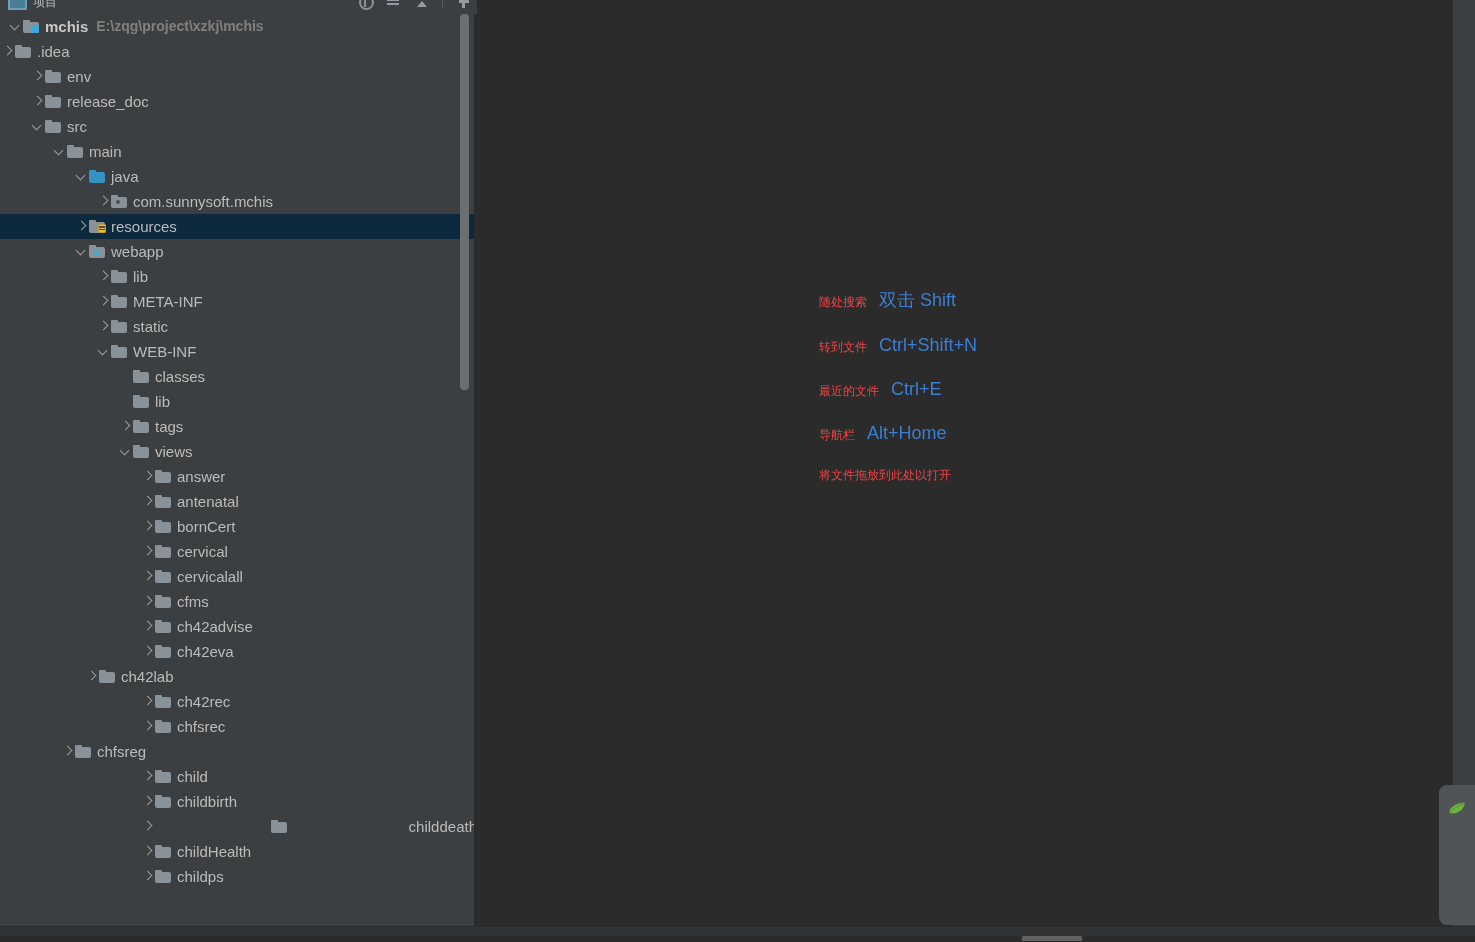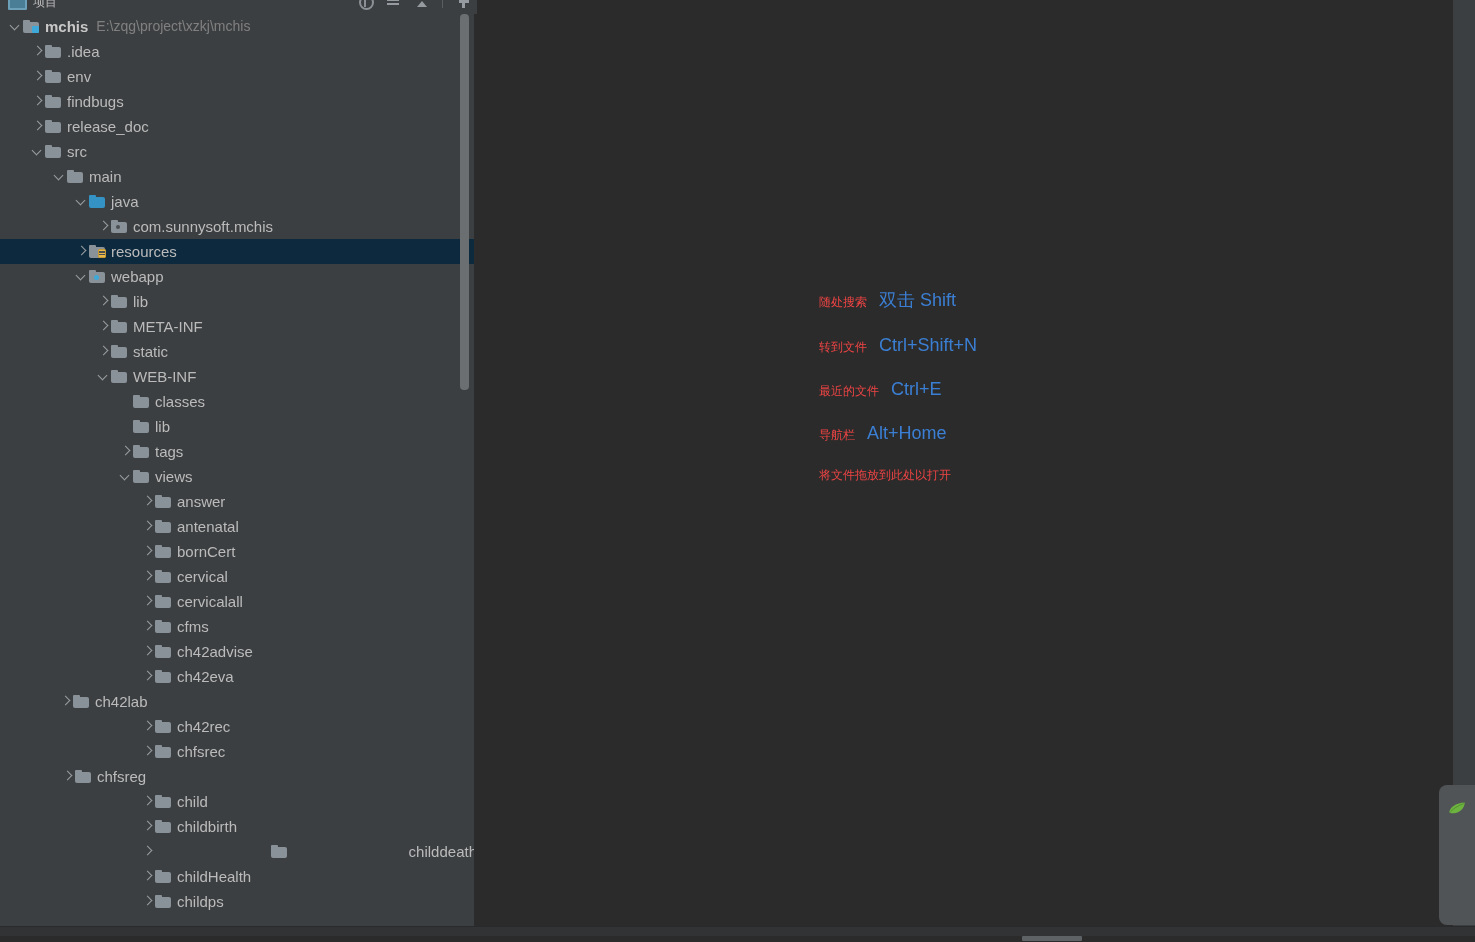--- a/index.html
+++ b/index.html
@@ -230,20 +230,21 @@
     background: #3ea9d8;
     border-radius: 1px;
   }
   .lbl { line-height: 25px; }
   .lbl.bold { font-weight: bold; color: #c8c8c8; }
   .path {
     margin-left: 8px;
     color: #808080;
     font-size: 14px;
     line-height: 25px;
+    font-weight: bold;
   }
 
   
   .tree-vscroll-track {
     position: absolute;
     right: 4px; top: 0;
     width: 9px;
     height: 912px;
     background: transparent;
   }
@@ -370,43 +371,35 @@
     <div class="tree-scroll" id="tree-scroll">
         <div class="tree-row" style="padding-left: 8px;">
           <span class="arrow down"></span>
           <span class="folder modroot">
             <span class="tab"></span>
             <span class="body"></span>
           </span>
           <span class="lbl bold">mchis</span>
           <span class="path">E:\zqg\project\xzkj\mchis</span>
         </div>
+        <div class="tree-row" style="">
+          <span class="arrow right"></span>
+          <span class="folder ">
+            <span class="tab"></span>
+            <span class="body"></span>
+          </span>
+          <span class="lbl">.idea</span>
+        </div>
         <div class="tree-row" style="padding-left: 30px;">
           <span class="arrow right"></span>
           <span class="folder ">
             <span class="tab"></span>
             <span class="body"></span>
           </span>
-          <span class="lbl">.idea</span>
-        </div>
-        <div class="tree-row" style="padding-left: 30px;">
-          <span class="arrow right"></span>
-          <span class="folder ">
-            <span class="tab"></span>
-            <span class="body"></span>
-          </span>
           <span class="lbl">env</span>
-        </div>
-        <div class="tree-row" style="padding-left: 30px;">
-          <span class="arrow right"></span>
-          <span class="folder ">
-            <span class="tab"></span>
-            <span class="body"></span>
-          </span>
-          <span class="lbl">findbugs</span>
         </div>
         <div class="tree-row" style="padding-left: 30px;">
           <span class="arrow right"></span>
           <span class="folder ">
             <span class="tab"></span>
             <span class="body"></span>
           </span>
           <span class="lbl">release_doc</span>
         </div>
         <div class="tree-row" style="padding-left: 30px;">
@@ -578,21 +571,21 @@
           <span class="lbl">ch42advise</span>
         </div>
         <div class="tree-row" style="padding-left: 140px;">
           <span class="arrow right"></span>
           <span class="folder ">
             <span class="tab"></span>
             <span class="body"></span>
           </span>
           <span class="lbl">ch42eva</span>
         </div>
-        <div class="tree-row" style="padding-left: 58px;">
+        <div class="tree-row" style="padding-left: 84px;">
           <span class="arrow right"></span>
           <span class="folder ">
             <span class="tab"></span>
             <span class="body"></span>
           </span>
           <span class="lbl">ch42lab</span>
         </div>
         <div class="tree-row" style="padding-left: 140px;">
           <span class="arrow right"></span>
           <span class="folder ">

